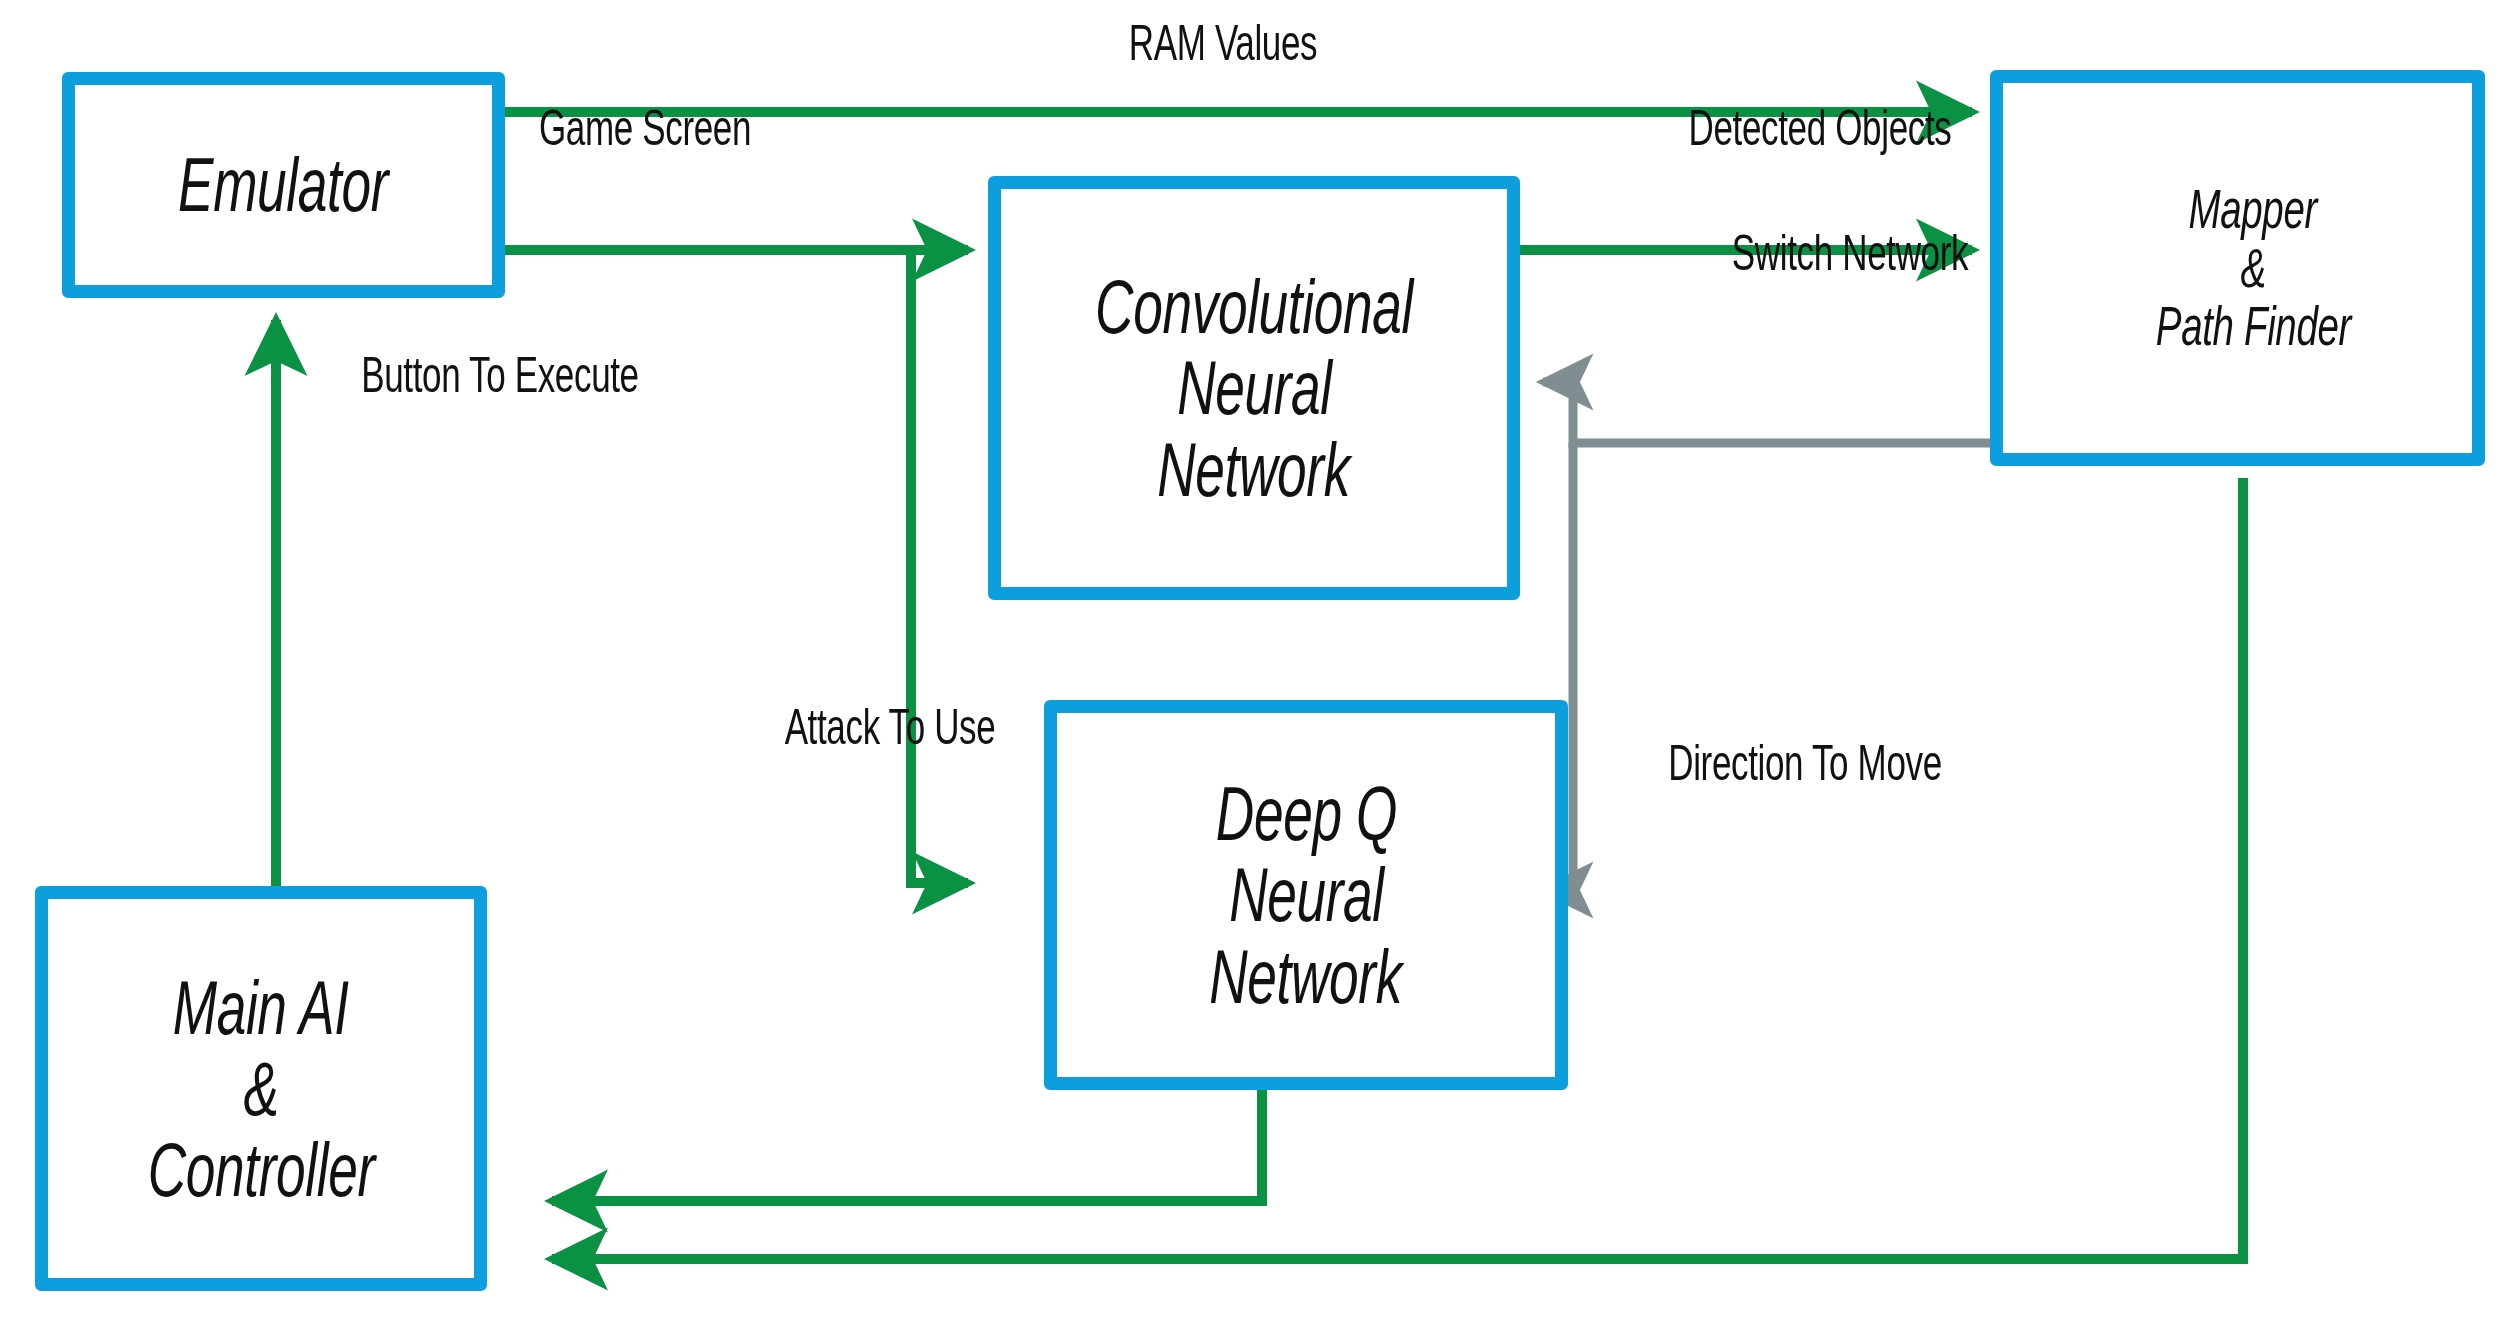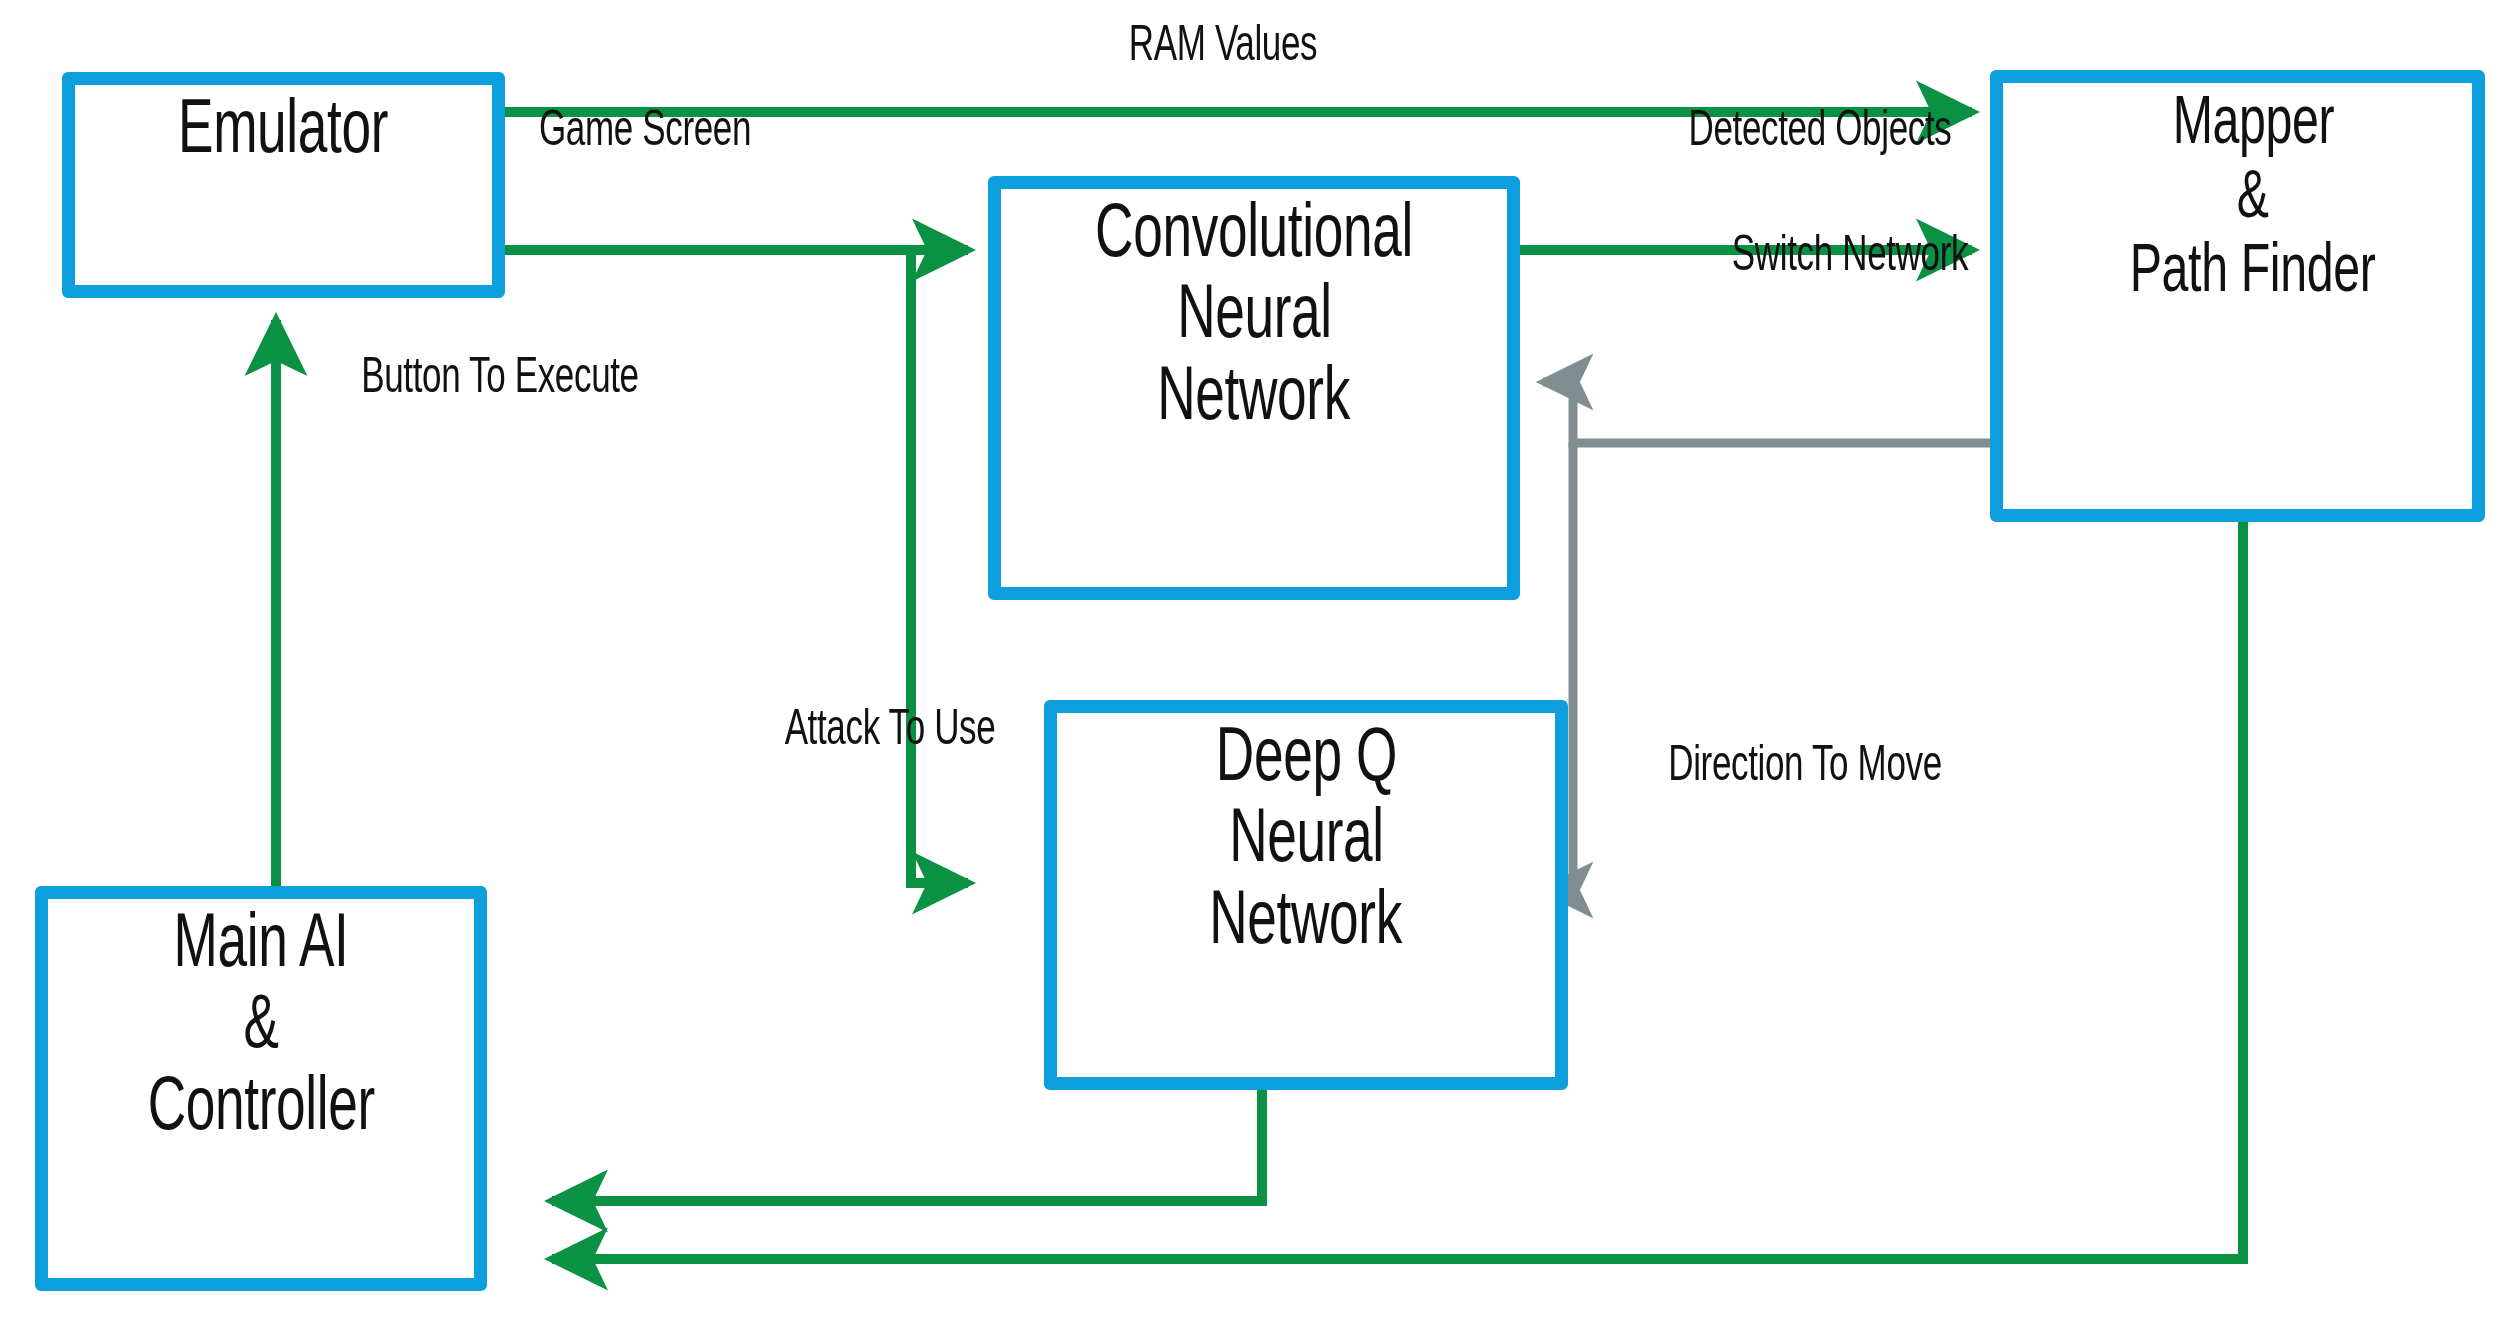--- a/index.html
+++ b/index.html
@@ -28,25 +28,26 @@
   .node-box {
     position: absolute;
     box-sizing: border-box;
     background: #ffffff;
     border-style: solid;
     border-color: #0d9edd;
     border-radius: 6px;
     display: flex;
     flex-direction: column;
     align-items: center;
-    justify-content: flex-start;
+    justify-content: center;
     color: #111111;
     line-height: 1.07;
     text-align: center;
     letter-spacing: -0.5px;
+    font-style: italic;
   }
   .node-line {
     display: block;
     white-space: nowrap;
     font-stretch: condensed;
     transform: scaleX(0.70);
     transform-origin: center center;
   }
   .edge-label {
     position: absolute;
@@ -101,21 +102,21 @@
     <span class="node-line">Neural</span>
     <span class="node-line">Network</span>
   </div>
 
   <div class="node-box" style="left:1044px; top:700px; width:524px; height:390px; border-width:13px; font-size:76px;">
     <span class="node-line">Deep Q</span>
     <span class="node-line">Neural</span>
     <span class="node-line">Network</span>
   </div>
 
-  <div class="node-box" style="left:1990px; top:70px; width:495px; height:452px; border-width:13px; font-size:69px;padding-left:31px;">
+  <div class="node-box" style="left:1990px; top:70px; width:495px; height:396px; border-width:13px; font-size:55px;padding-left:31px;">
     <span class="node-line">Mapper</span>
     <span class="node-line">&amp;</span>
     <span class="node-line">Path Finder</span>
   </div>
 
   <div class="node-box" style="left:35px; top:886px; width:452px; height:405px; border-width:13px; font-size:76px;">
     <span class="node-line">Main AI</span>
     <span class="node-line">&amp;</span>
     <span class="node-line">Controller</span>
   </div>

